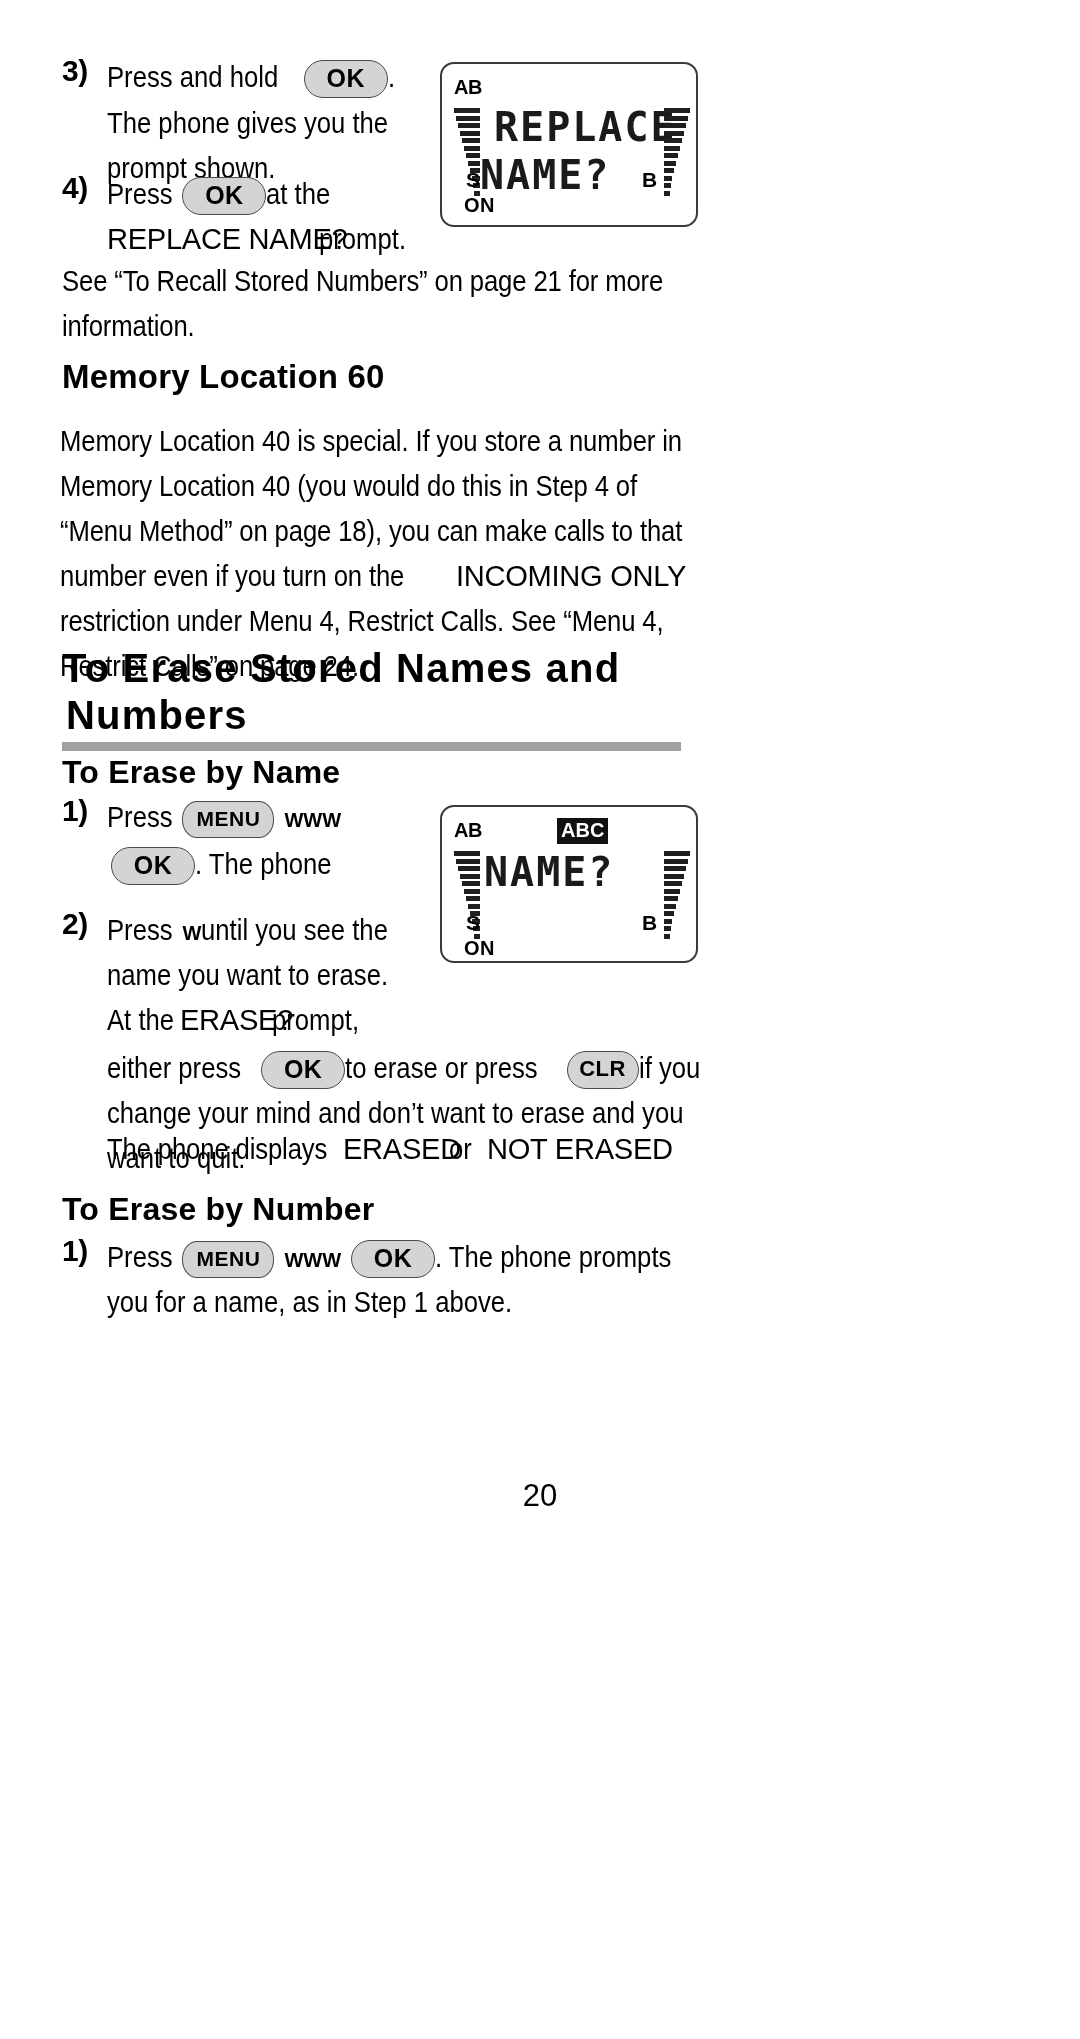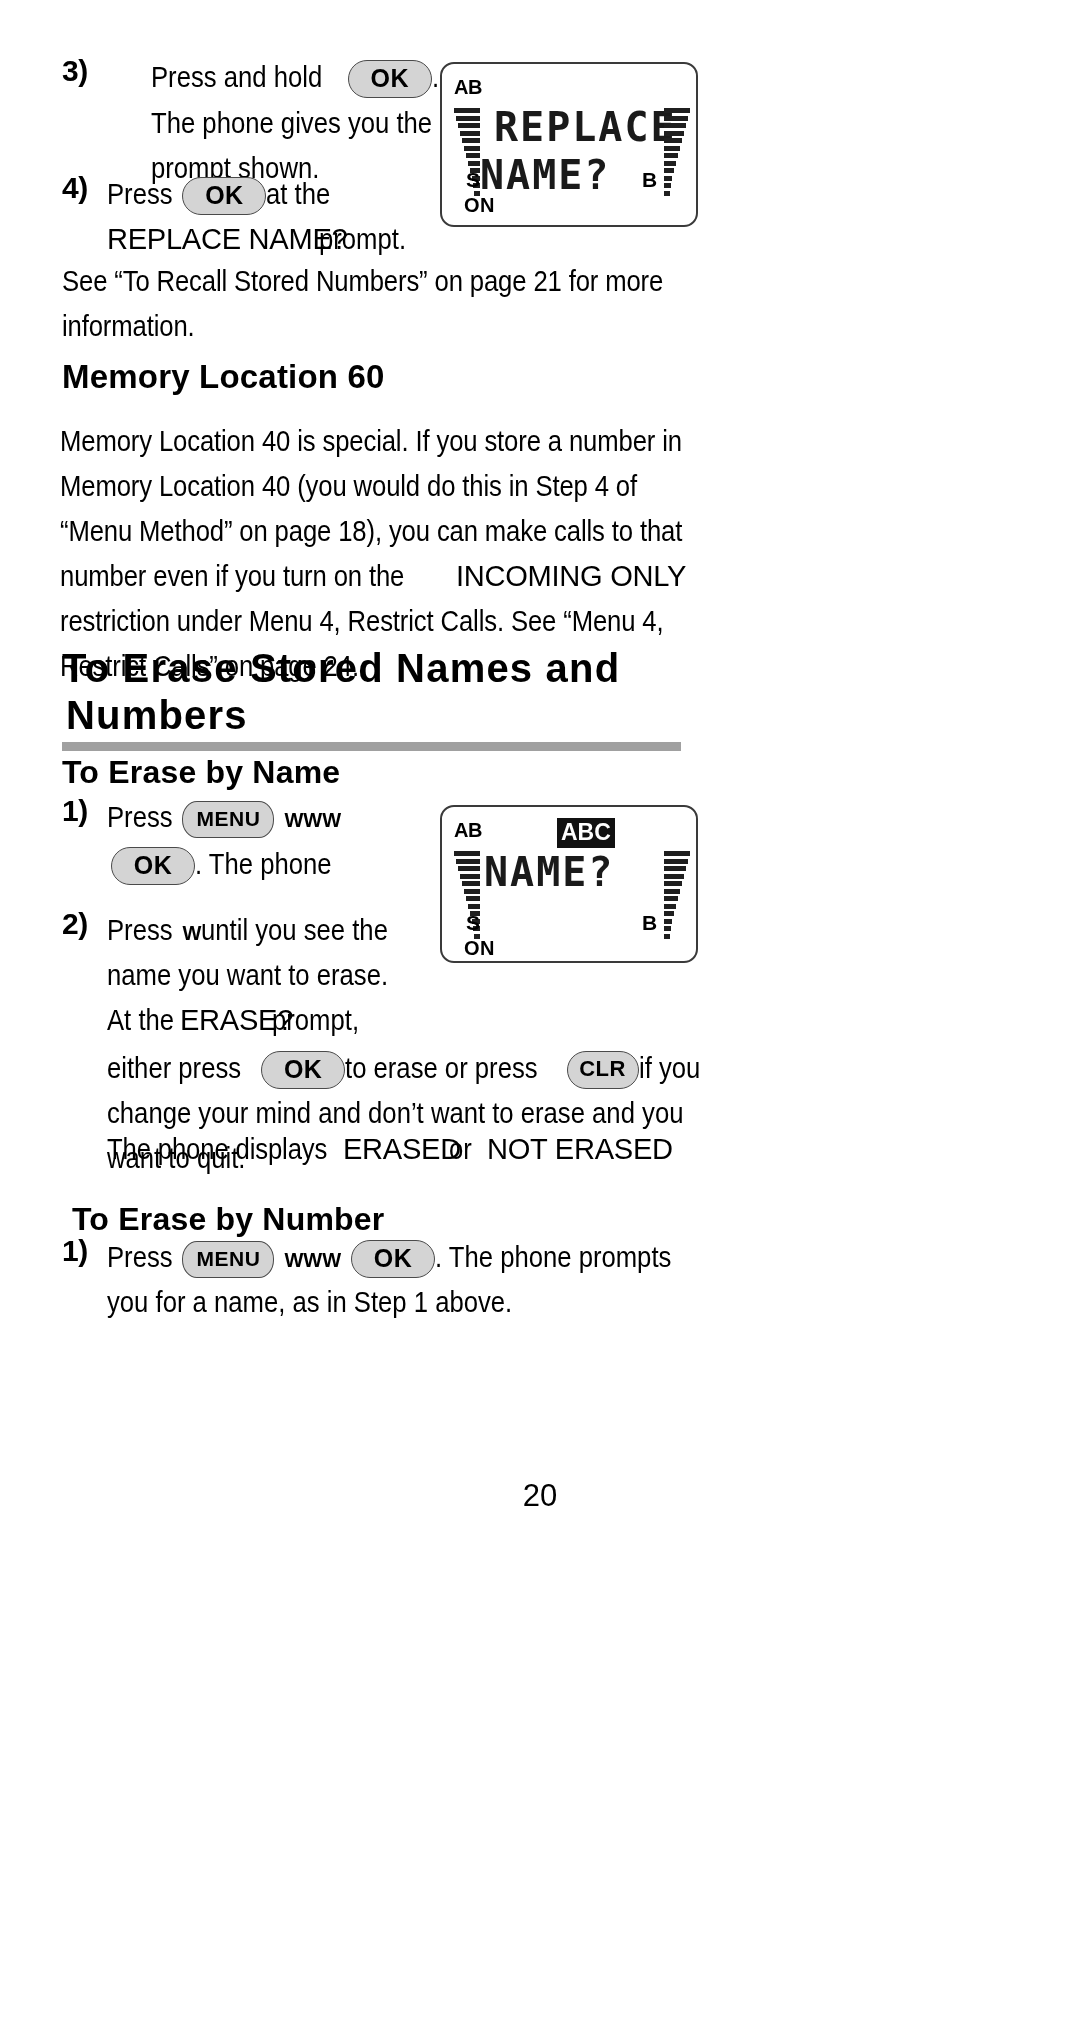--- a/index.html
+++ b/index.html
@@ -145,21 +145,21 @@
     font-weight: bold;
     font-size: 20px;
     letter-spacing: -0.5px;
     font-family: "Liberation Sans", sans-serif;
   }
   .lcd-abc {
     position: absolute;
     background: #111111;
     color: #ffffff;
     font-weight: bold;
-    font-size: 23px;
+    font-size: 20px;
     padding: 1px 4px 2px 4px;
     letter-spacing: 0px;
     font-family: "Liberation Sans", sans-serif;
   }
   .lcd-s, .lcd-b {
     position: absolute;
     font-weight: bold;
     font-size: 21px;
     font-family: "Liberation Sans", sans-serif;
   }
@@ -206,21 +206,21 @@
     left: 0;
   }
 </style>
 </head>
 <body>
 
 <div class="page">
 
   <div class="step-num" style="left:62px; top:54px;">3)</div>
 
-  <div class="step-body" style="left:107px; top:54px; width:350px;margin-left:44px;">
+  <div class="step-body" style="left:107px; top:54px; width:350px;">
     <div class="line">
       <span class="cond">Press and hold </span><span class="key key-ok">OK</span><span class="cond"> .</span>
     </div>
     <div class="line" style="margin-top:1px;">
       <span class="cond">The phone gives you the</span>
     </div>
     <div class="line">
       <span class="cond">prompt shown.</span>
     </div>
   </div>
@@ -380,21 +380,21 @@
 
   <div class="para" style="left:107px; top:1126px; height:48px;">
     <div class="line" style="position:relative;">
       <span class="cond" style="position:absolute; left:0; top:0;">The phone displays </span>
       <span class="prompt-word" style="position:absolute; left:236px; top:0;">ERASED</span>
       <span class="cond" style="position:absolute; left:342px; top:0;">or </span>
       <span class="prompt-word" style="position:absolute; left:380px; top:0;">NOT ERASED</span>
     </div>
   </div>
 
-  <h2 class="h2" style="left:62px; top:1190px; margin:10px; font-size:32px;">To Erase by Number</h2>
+  <h2 class="h2" style="left:62px; top:1190px; margin:0; font-size:32px;">To Erase by Number</h2>
 
   <div class="step-num" style="left:62px; top:1234px;">1)</div>
 
   <div class="step-body" style="left:107px; top:1234px; width:620px;">
     <div class="line">
       <span class="cond">Press </span><span class="key key-menu">MENU</span><span class="navglyph" style="margin-left:10px; margin-right:10px;">WWW</span><span class="key key-ok">OK</span><span class="cond">. The phone prompts</span>
     </div>
     <div class="line">
       <span class="cond">you for a name, as in Step 1 above.</span>
     </div>

